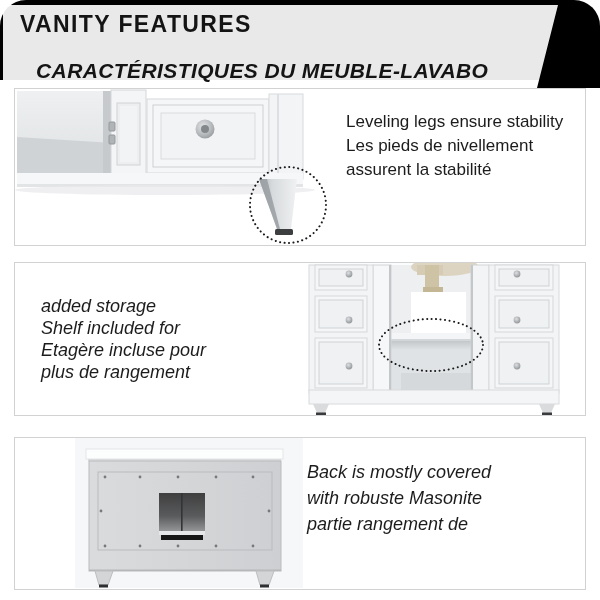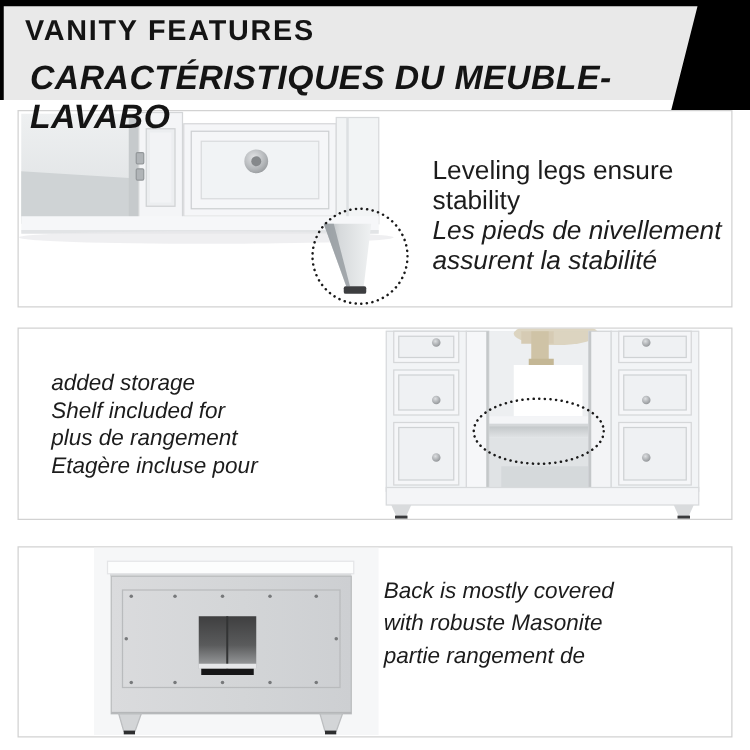--- a/index.html
+++ b/index.html
@@ -1,44 +1,44 @@
 <!DOCTYPE html>
 <html><head>
 <meta charset="utf-8">
 <style>
   html,body{margin:0;padding:0;background:#ffffff;}
   .page{
     position:relative;width:600px;height:600px;background:#ffffff;overflow:hidden;
-    font-family:"Liberation Sans","DejaVu Sans",sans-serif;color:#1c1c1c;
+    font-family:"Liberation Sans","DejaVu Sans",sans-serif;color:#1c1c1c;border-radius:26px;
   }
   
   .header{position:absolute;left:0;top:0;width:600px;height:90px;}
   .header-band{position:absolute;left:0;top:0;width:600px;height:80px;background:#e9e9e9;}
   .header-black{
     position:absolute;left:0;top:0;width:600px;height:90px;background:#000000;
     clip-path:polygon(0px 0px,600px 0px,600px 88px,537px 88px,558px 5px,3px 5px,3px 80px,0px 80px);
   }
   .title-en{
     position:absolute;left:20px;top:11px;margin:0;font-size:23px;font-weight:bold;
     letter-spacing:1.4px;color:#141414;z-index:2;
   }
   .title-fr{
-    position:absolute;left:20px;top:43px;margin:4px;font-size:27px;font-weight:bold;
+    position:absolute;left:20px;top:43px;margin:16px;font-size:21px;font-weight:bold;
     font-style:italic;letter-spacing:0.4px;color:#141414;z-index:2;
   }
   
   .panel{position:absolute;left:14px;width:570px;background:#ffffff;border:1px solid #d2d2d2;}
   .panel-1{top:88px;height:156px;}
   .panel-2{top:262px;height:152px;}
   .panel-3{top:437px;height:151px;}
   .photo{position:absolute;display:block;}
   .feature-text{position:absolute;margin:0;}
   .feature-text .ln{display:block;}
-  .t1{left:331px;top:36px;font-size:21px;line-height:24px;}
-  .t1 .fr{font-style:italic;}
+  .t1{left:331px;top:21px;font-size:17px;line-height:24px;}
+  .t1 .fr{}
   .t2{left:26px;top:32px;font-size:18px;line-height:22px;font-style:italic;}
   .t3{left:292px;top:21px;font-size:18px;line-height:26px;font-style:italic;}
 </style>
 </head>
 <body>
 
 <div class="page">
 
   <div class="header">
     <div class="header-band"></div>
@@ -105,22 +105,22 @@
       <span class="ln en">Leveling legs ensure stability</span>
       <span class="ln fr">Les pieds de nivellement</span>
       <span class="ln fr">assurent la stabilité</span>
     </p>
   </div>
 
   <div class="panel panel-2">
     <p class="feature-text t2">
       <span class="ln en">added storage</span>
       <span class="ln en">Shelf included for</span>
+      <span class="ln fr">Etagère incluse pour</span>
       <span class="ln fr">plus de rangement</span>
-      <span class="ln fr">Etagère incluse pour</span>
     </p>
     <svg class="photo" style="left:290px;top:0;" width="280" height="152" viewBox="0 0 280 152">
       <defs>
         <radialGradient id="p2knob" cx="0.4" cy="0.35" r="0.8">
           <stop offset="0" stop-color="#dddfe1"></stop>
             <stop offset="0.6" stop-color="#a8abae"></stop>
             <stop offset="1" stop-color="#84878a"></stop>
         </radialGradient>
         <linearGradient id="p2shadow" x1="0" y1="0" x2="0" y2="1">
           <stop offset="0" stop-color="#c3c7c9"></stop>

